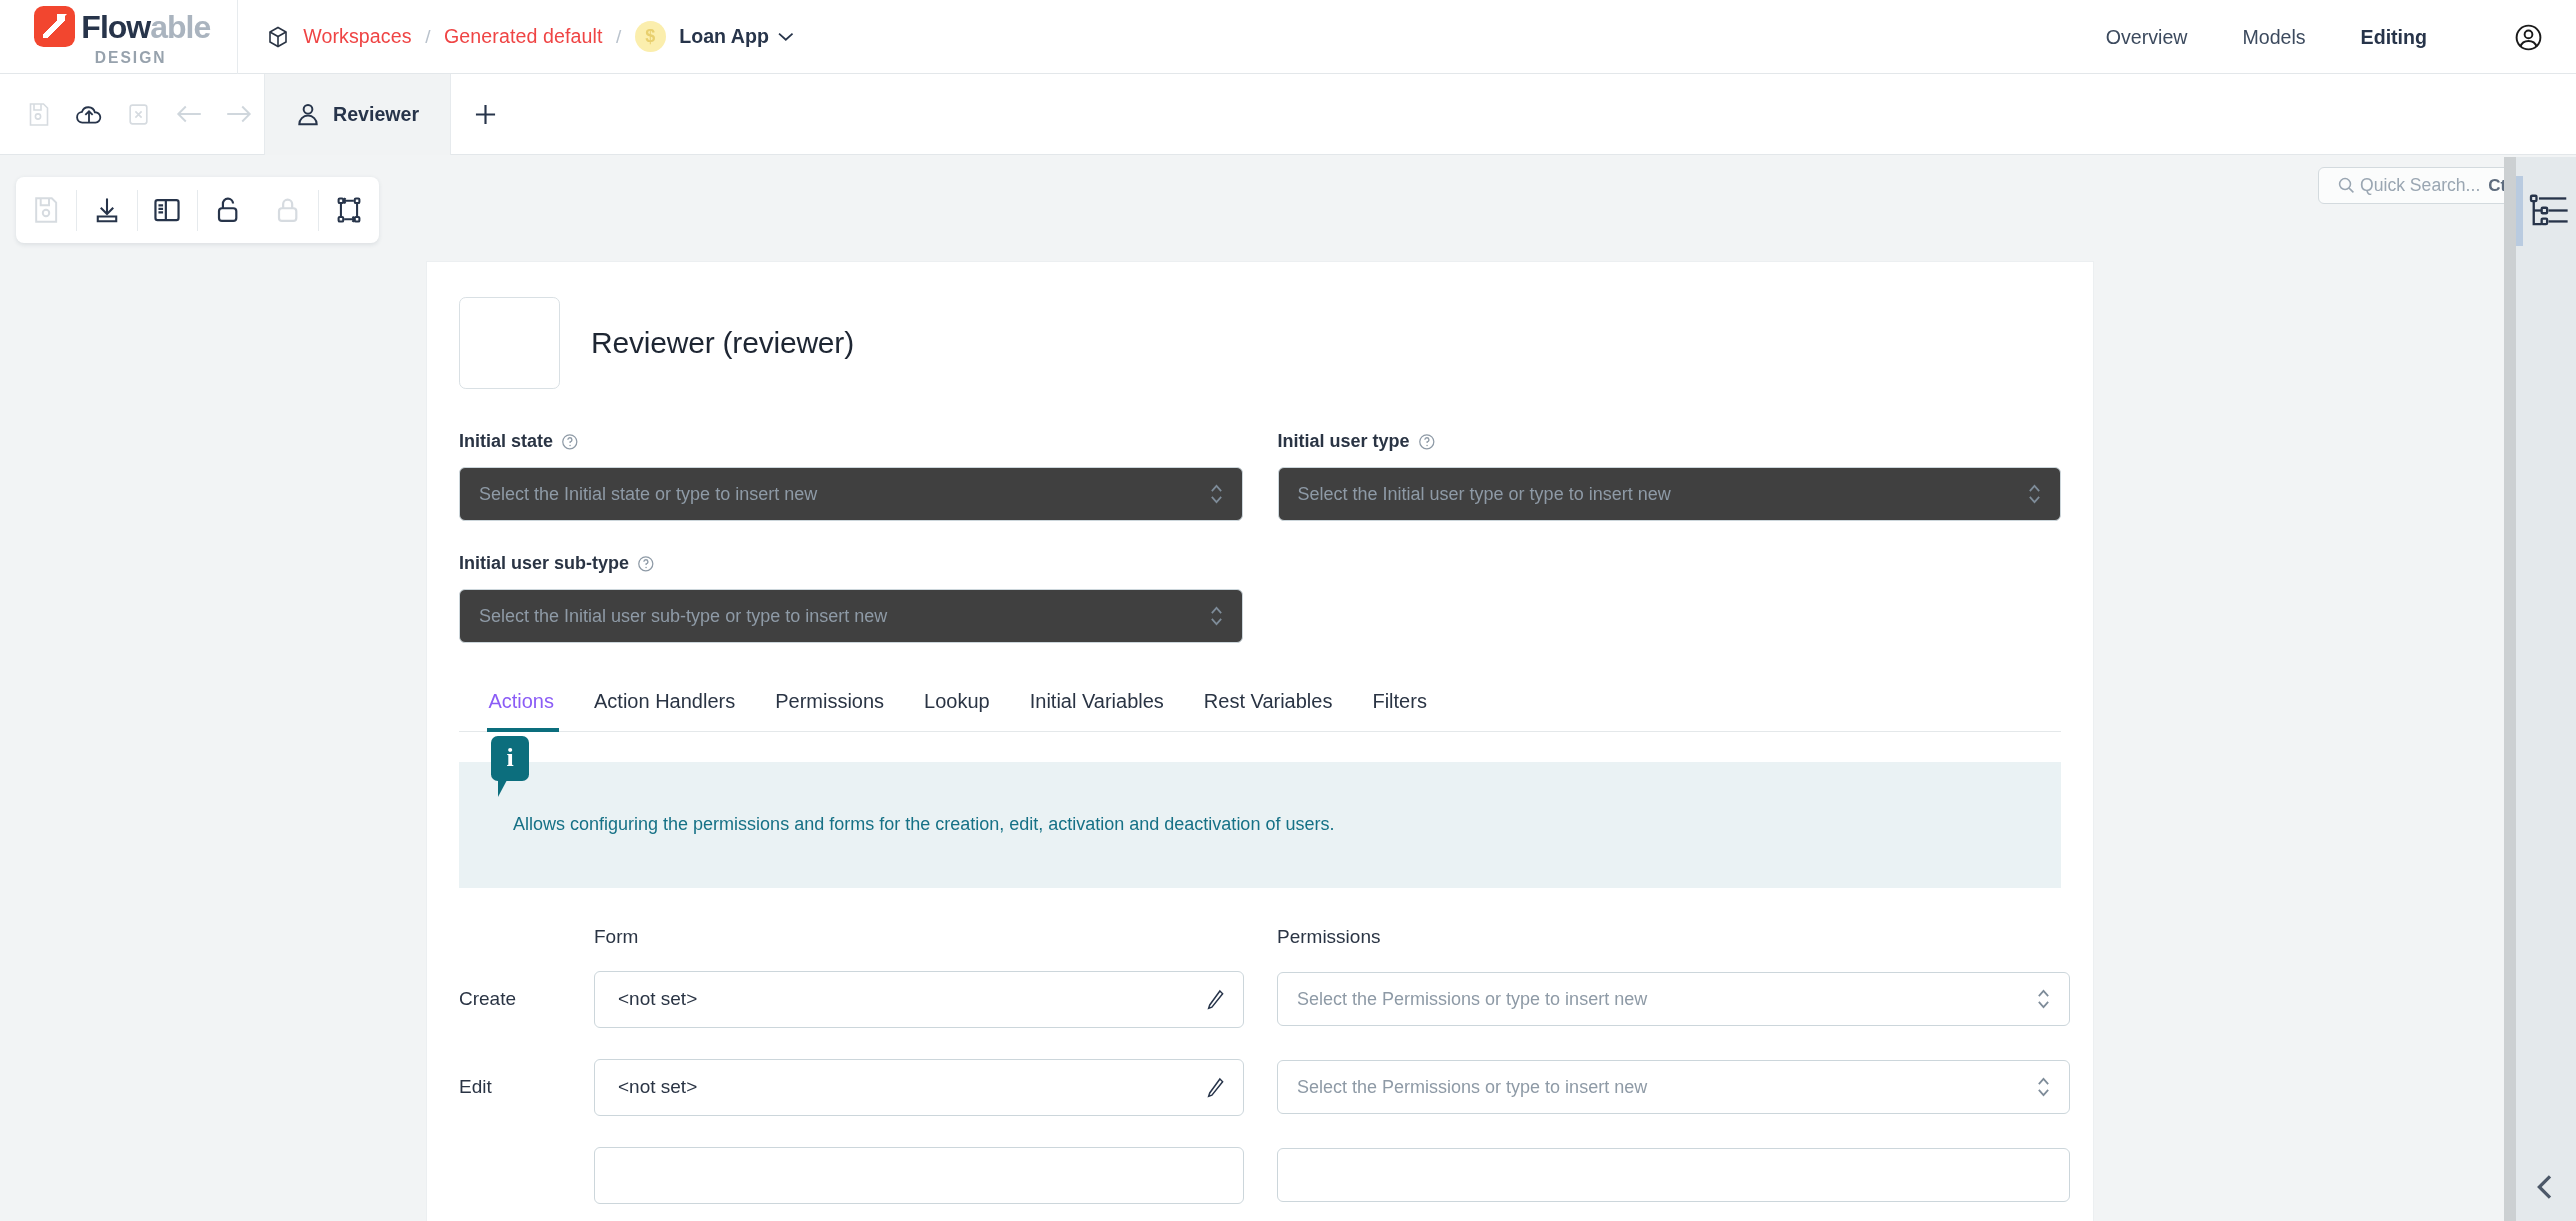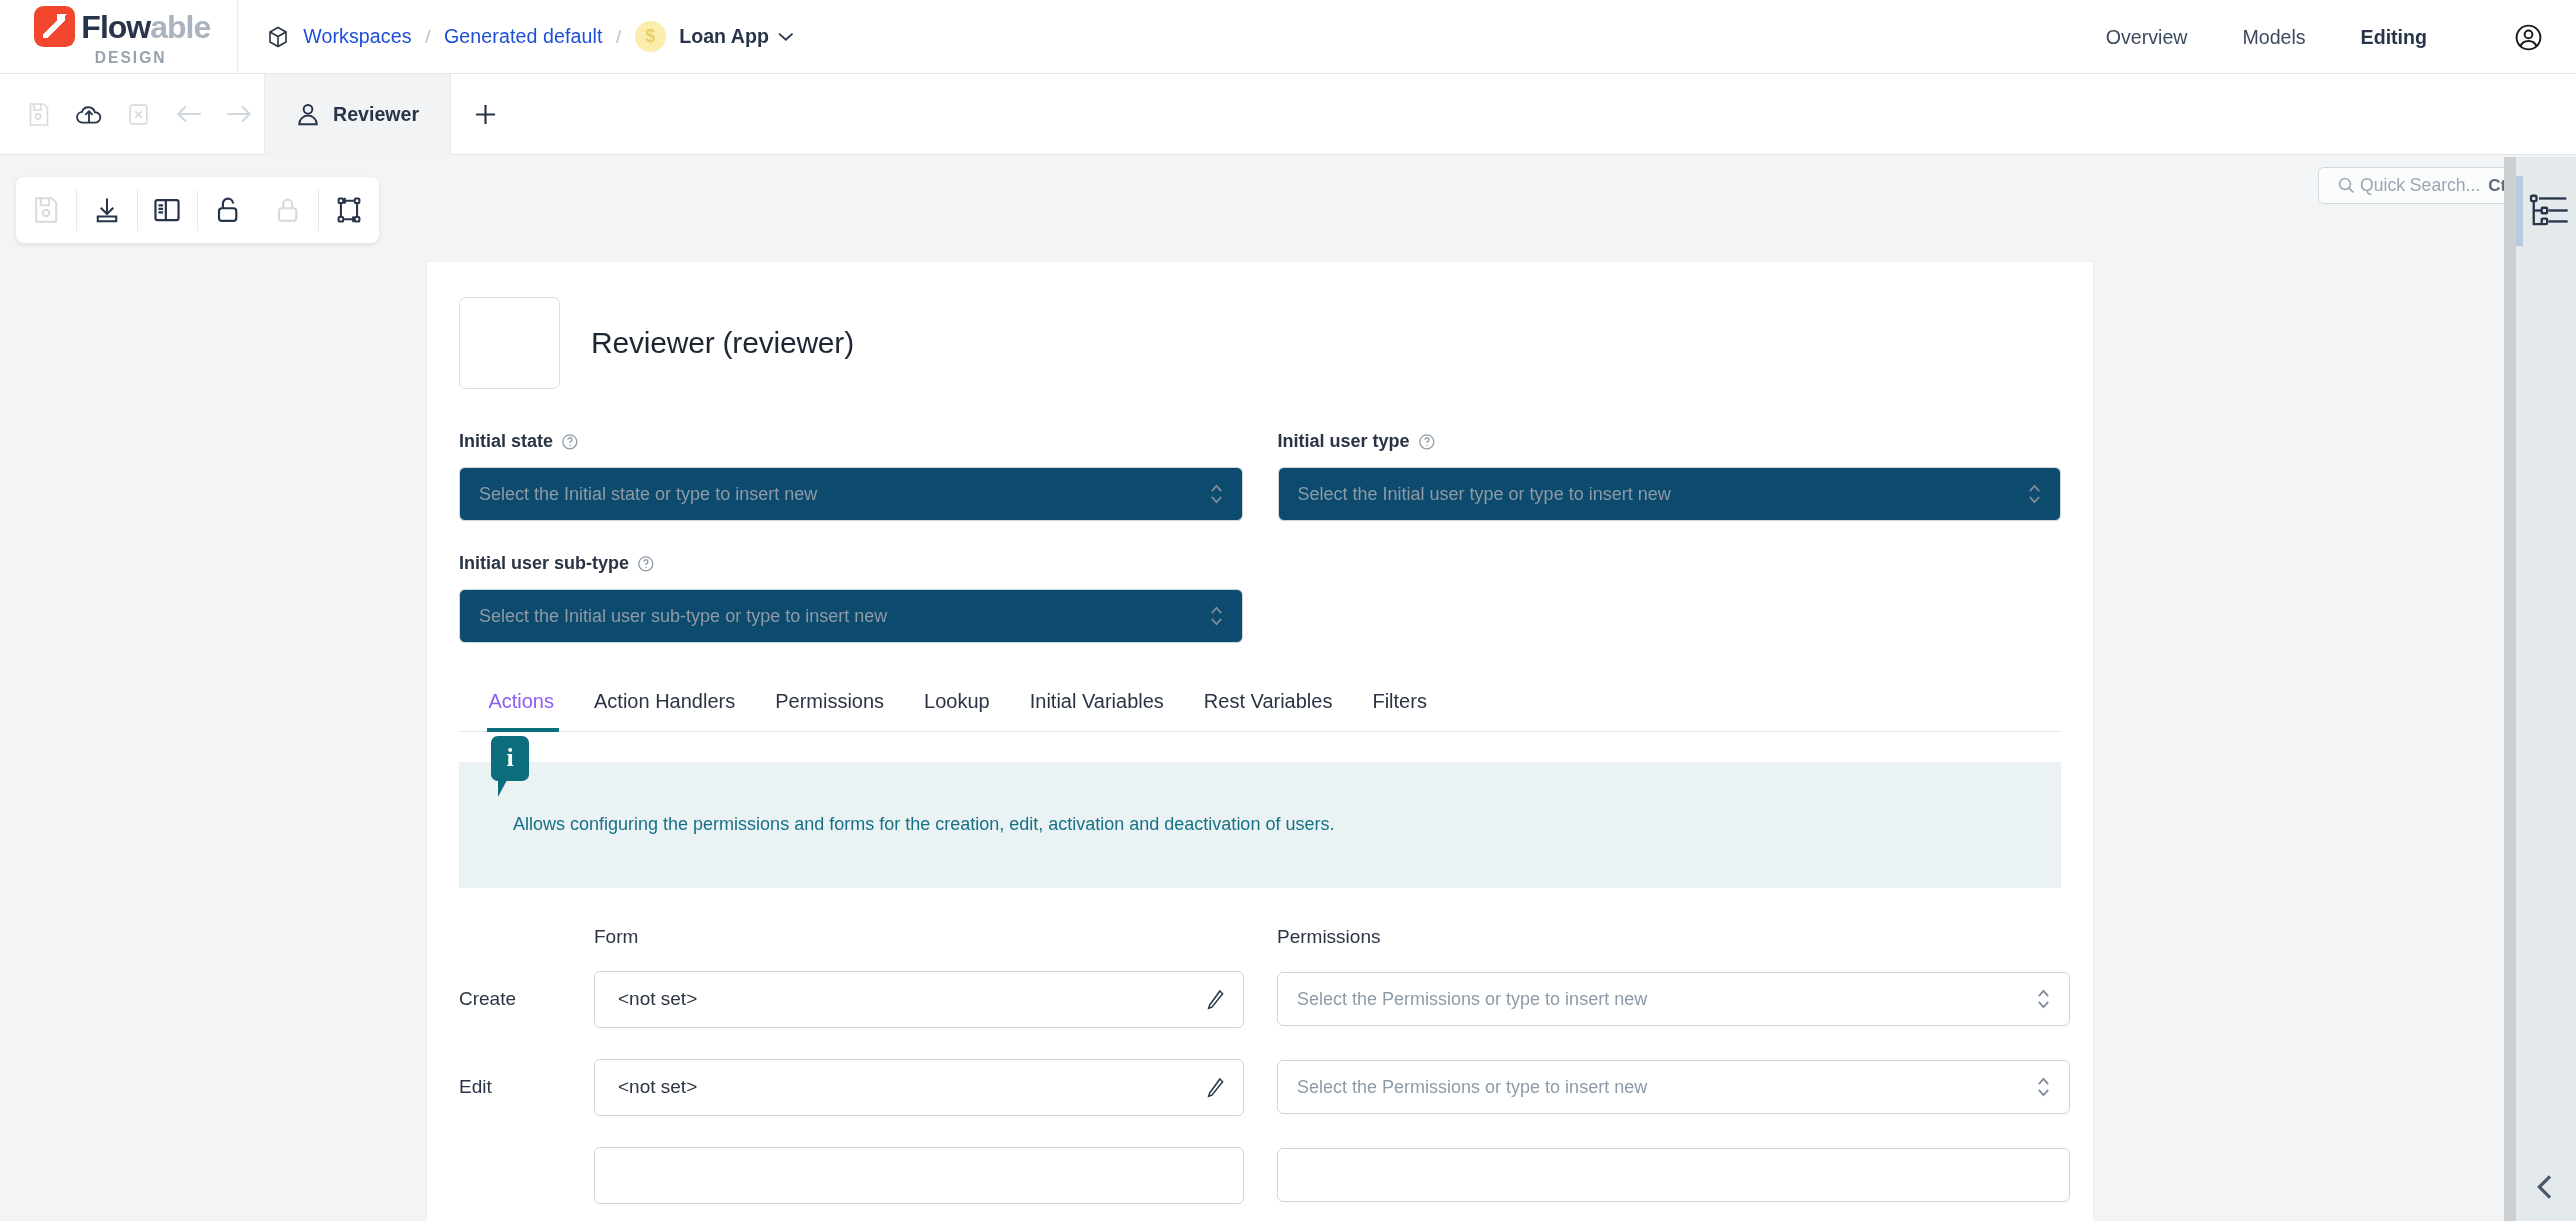--- a/index.html
+++ b/index.html
@@ -52,21 +52,21 @@
   }
 
   .divider-v { width: 0.7px; height: 74px; background: #e7ebee; }
 
   .breadcrumb {
     display: flex; align-items: center; gap: 13.5px;
     padding-left: 28px; height: 74px;
   }
   .bc-cube { width: 24px; height: 24px; }
   .bc-link {
-    font-size: 19.6px; color: #1d4ed8; letter-spacing: 0.1px;
+    font-size: 19.6px; color: #ef4444; letter-spacing: 0.1px;
     cursor: pointer; white-space: nowrap;
   }
   .bc-sep { font-size: 19px; color: #b9c2cc; }
   .bc-avatar {
     width: 31px; height: 31px; border-radius: 50%;
     background: #fbeead; color: #e8cf6e;
     display: flex; align-items: center; justify-content: center;
     font-size: 18px; font-weight: bold; flex: none;
   }
   .bc-current {
@@ -168,21 +168,21 @@
   .field { margin-bottom: 32px; }
   .field-label {
     display: flex; align-items: center; gap: 8px;
     font-size: 18px; font-weight: bold; color: #2a3444;
     margin-bottom: 15px;
   }
   .help-ico { width: 17.6px; height: 17.6px; cursor: pointer; }
   .select-box {
     height: 54px;
     border: 0.7px solid #ccd6db; border-radius: 6px;
-    background: #0c4a6e;
+    background: #404040;
     display: flex; align-items: center; justify-content: space-between;
     padding: 0 17.6px 0 19px; cursor: pointer;
   }
   .select-ph { font-size: 18px; color: #8e9aa6; }
   .spinner { width: 15px; height: 28px; flex: none; }
 
   
   .tabs {
     margin-top: 15px;
     display: flex; align-items: flex-end; gap: 0;

